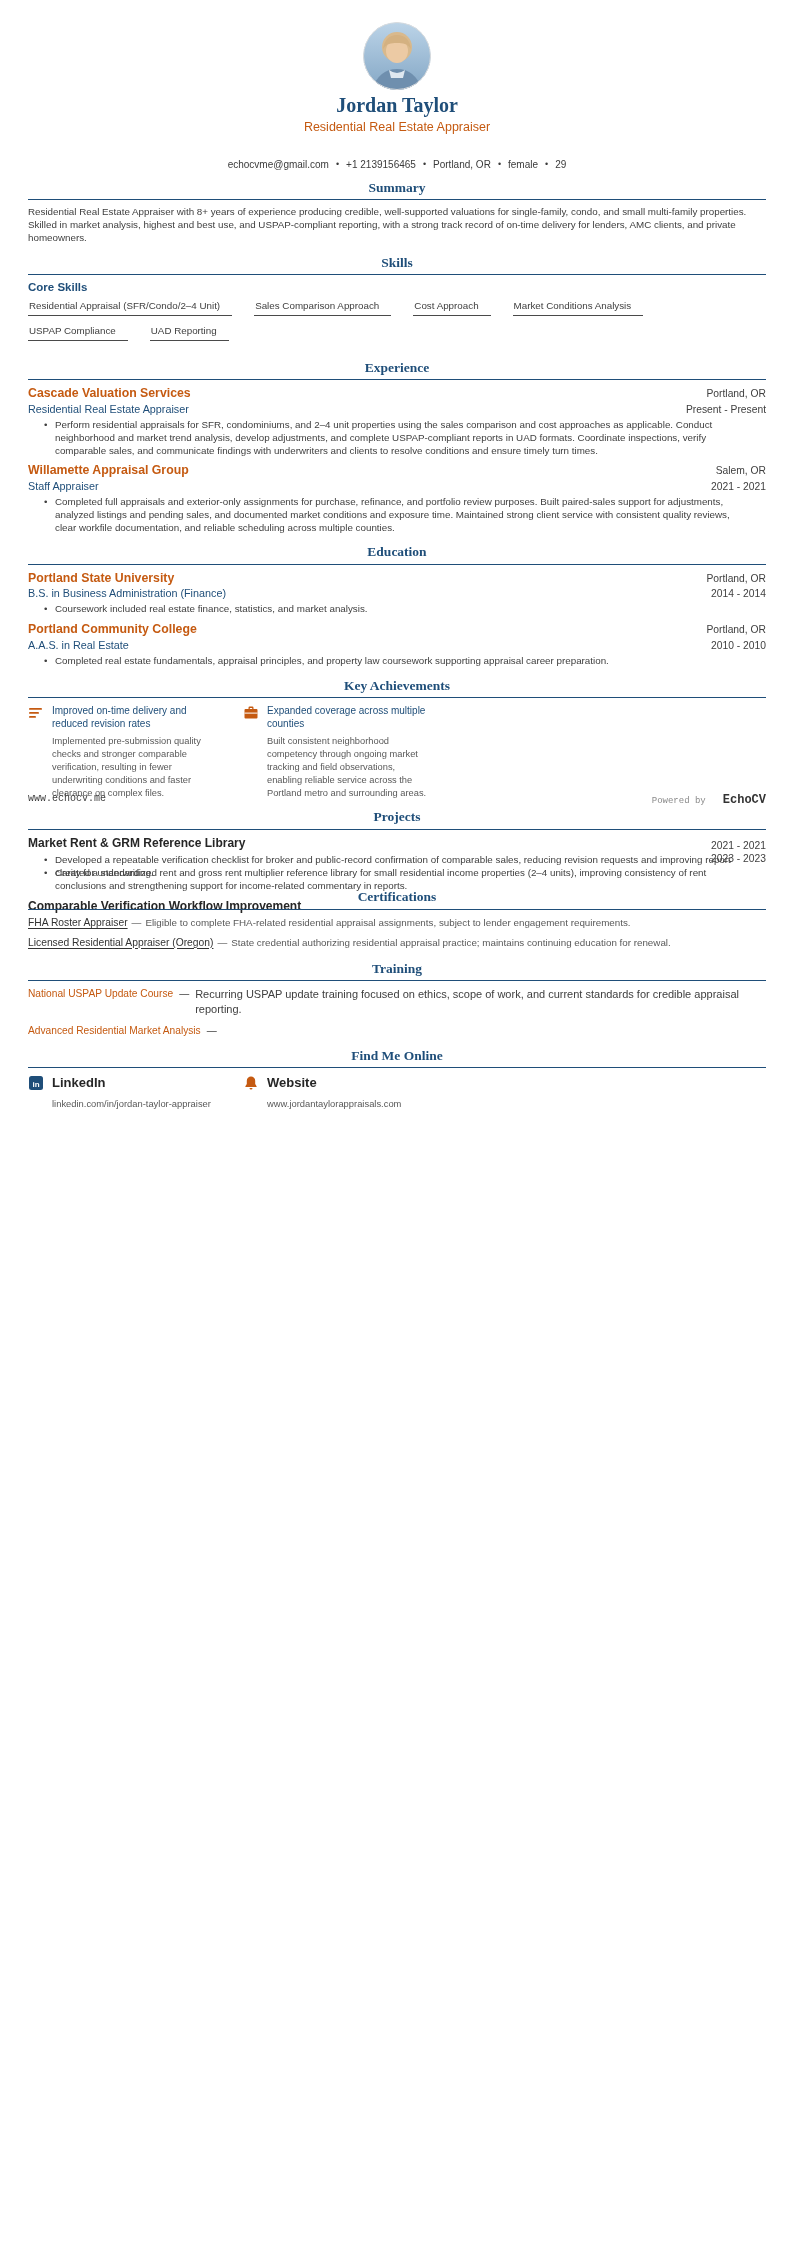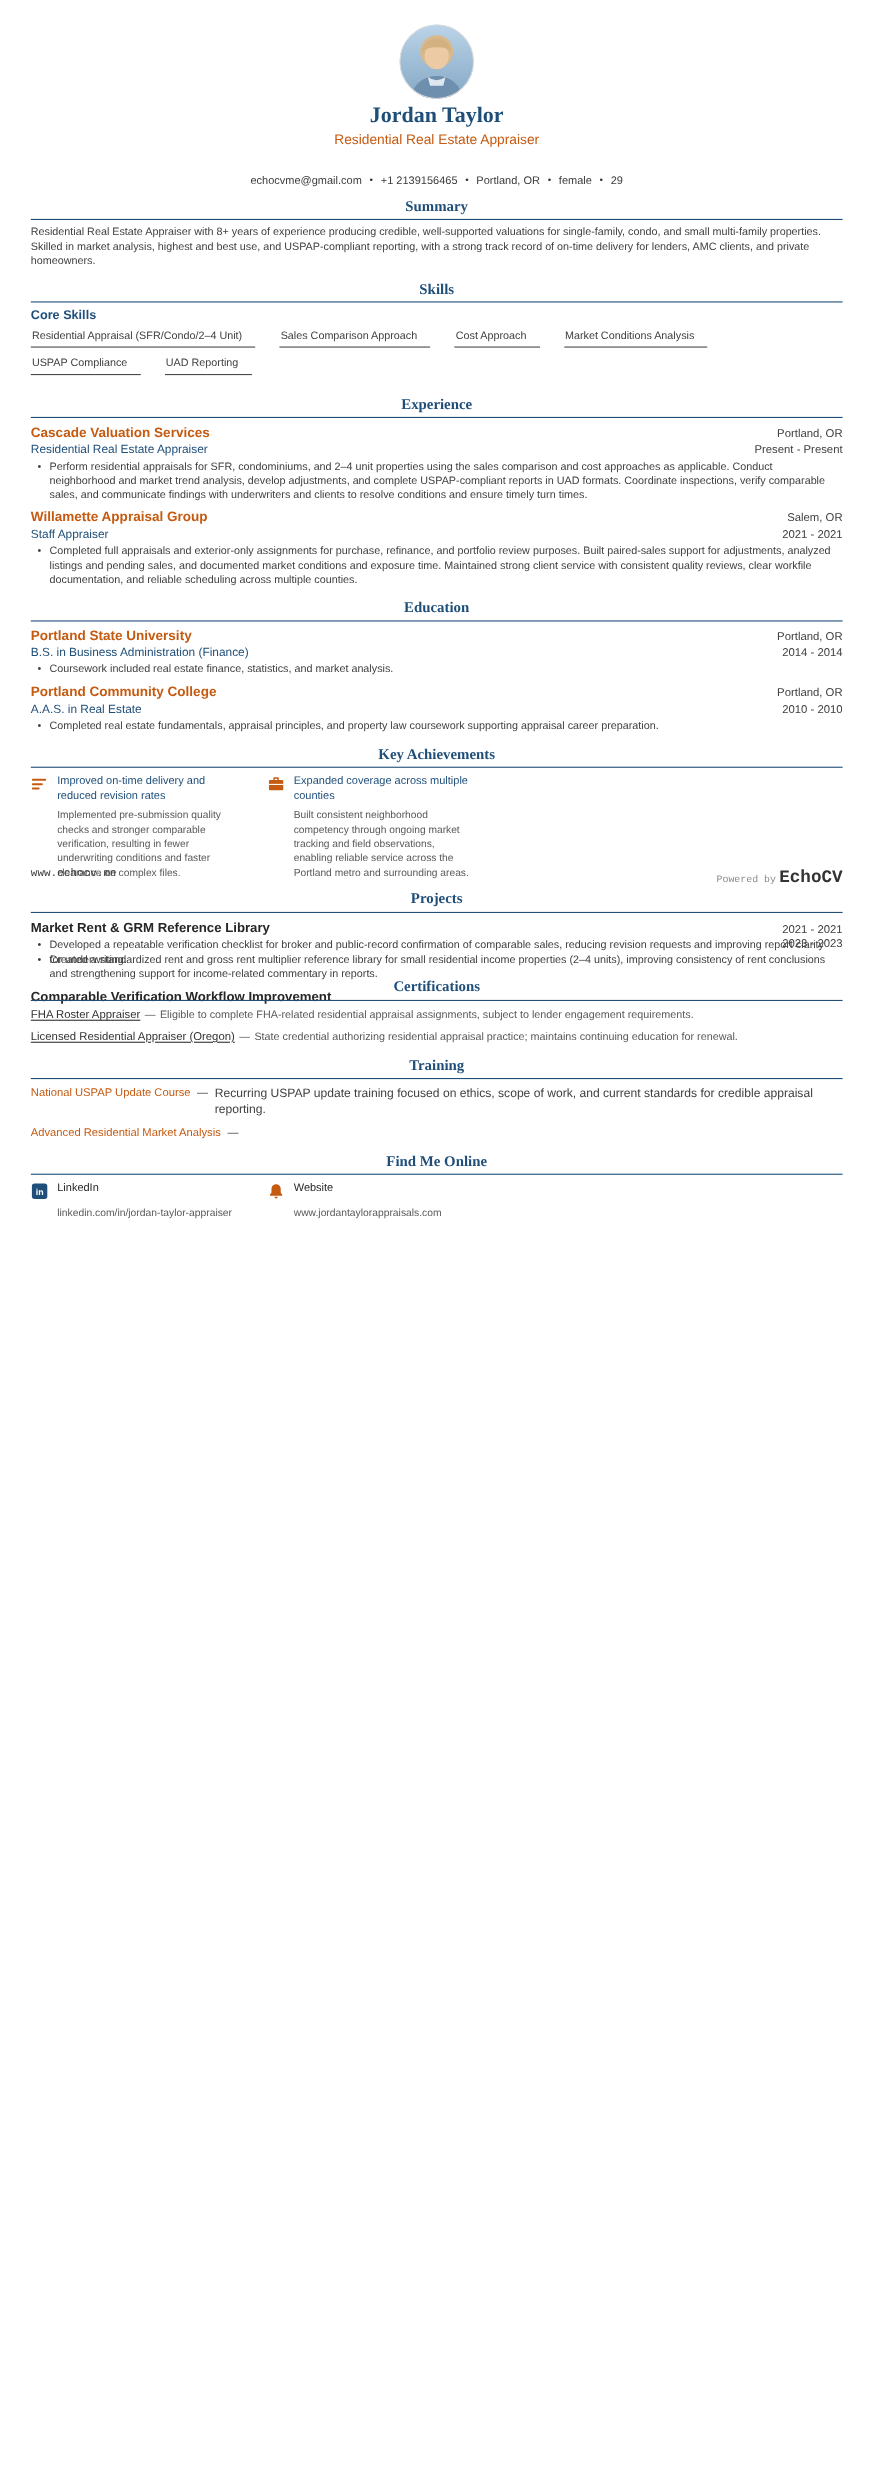--- a/index.html
+++ b/index.html
@@ -34,32 +34,32 @@
   .group-title{color:var(--navy);font-weight:bold;font-size:11.5px;margin:3px 0 7px;}
   .chips{display:flex;flex-wrap:wrap;}
   .chip{font-size:9.8px;color:var(--body);border-bottom:1px solid #4a4a4a;padding:0 12px 4px 1px;margin:0 22px 9px 0;}
 
   
   .entry{margin-bottom:5px;}
   .entry-row{display:flex;justify-content:space-between;align-items:baseline;}
   .org{color:var(--orange);font-size:12.3px;font-weight:600;line-height:1.25;}
   .place,.dates{font-size:10.3px;color:var(--body);}
   .role-line{color:var(--navy);font-size:10.8px;line-height:1.25;margin-top:1px;}
-  ul.bullets{margin:3px 4px 6px;padding:0;list-style:none;}
+  ul.bullets{margin:3px 14px 6px;padding:0;list-style:none;}
   ul.bullets li{position:relative;padding-left:13px;font-size:9.8px;line-height:1.3;color:var(--body);margin-bottom:2px;}
   ul.bullets li::before{content:"\2022";position:absolute;left:2px;top:0;}
 
   
   .two-col{display:flex;gap:30px;margin-top:3px;}
   .col{width:185px;flex:none;}
   .col-head{display:flex;gap:8px;align-items:flex-start;}
   .col-head .icn{flex:none;width:16px;height:16px;margin-top:1px;}
   .ach-title{color:var(--navy);font-size:10px;font-weight:400;line-height:1.32;}
   .ach-body{font-size:9.3px;line-height:1.38;color:var(--muted);margin-top:5px;padding-left:24px;}
-  .online-label{color:var(--ink);font-size:10px;font-weight:400;line-height:1.4;}
+  .online-label{color:var(--ink);font-size:13px;font-weight:700;line-height:1.4;}
   .online-url{font-size:9.4px;color:var(--muted);margin-top:5px;padding-left:24px;text-decoration:none;display:block;}
 
   
   .proj-title{font-size:12px;font-weight:600;color:var(--ink);line-height:1.3;margin-top:3px;}
   .proj-dates{text-align:right;font-size:10.3px;color:var(--body);margin-top:2px;}
 
   
   .cert-line{font-size:9.8px;line-height:1.45;color:var(--muted);margin-bottom:5px;}
   .cert-name{color:#333;font-size:10.3px;text-decoration:underline;text-underline-offset:2px;}
   .dash{color:var(--muted);margin:0 4px;}
@@ -68,21 +68,21 @@
   .training-item{display:flex;align-items:flex-start;margin-bottom:8px;}
   .training-name{color:var(--orange);font-size:10.2px;white-space:nowrap;line-height:1.35;}
   .training-dash{margin:0 6px;color:var(--body);font-size:10px;line-height:1.35;}
   .training-desc{flex:1;font-size:11px;line-height:1.35;color:var(--body);}
 
   
   .footer{position:absolute;left:28px;right:28px;display:flex;justify-content:space-between;align-items:flex-start;font-family:Liberation Mono, monospace;}
   .p1 .footer{bottom:5px;}
   .f-site{font-size:10px;color:var(--body);text-decoration:none;}
   .f-powered{font-size:9px;color:var(--faint);}
-  .f-brand{font-size:16px;color:#333;font-weight:bold;margin-left:3px;}
+  .f-brand{font-size:12px;color:#333;font-weight:bold;margin-left:17px;}
 
   .spacer-top{height:26px;}
 </style>
 </head>
 <body>
 
 <div class="sheet">
 
   <div class="page p1">
     <div class="inner">

